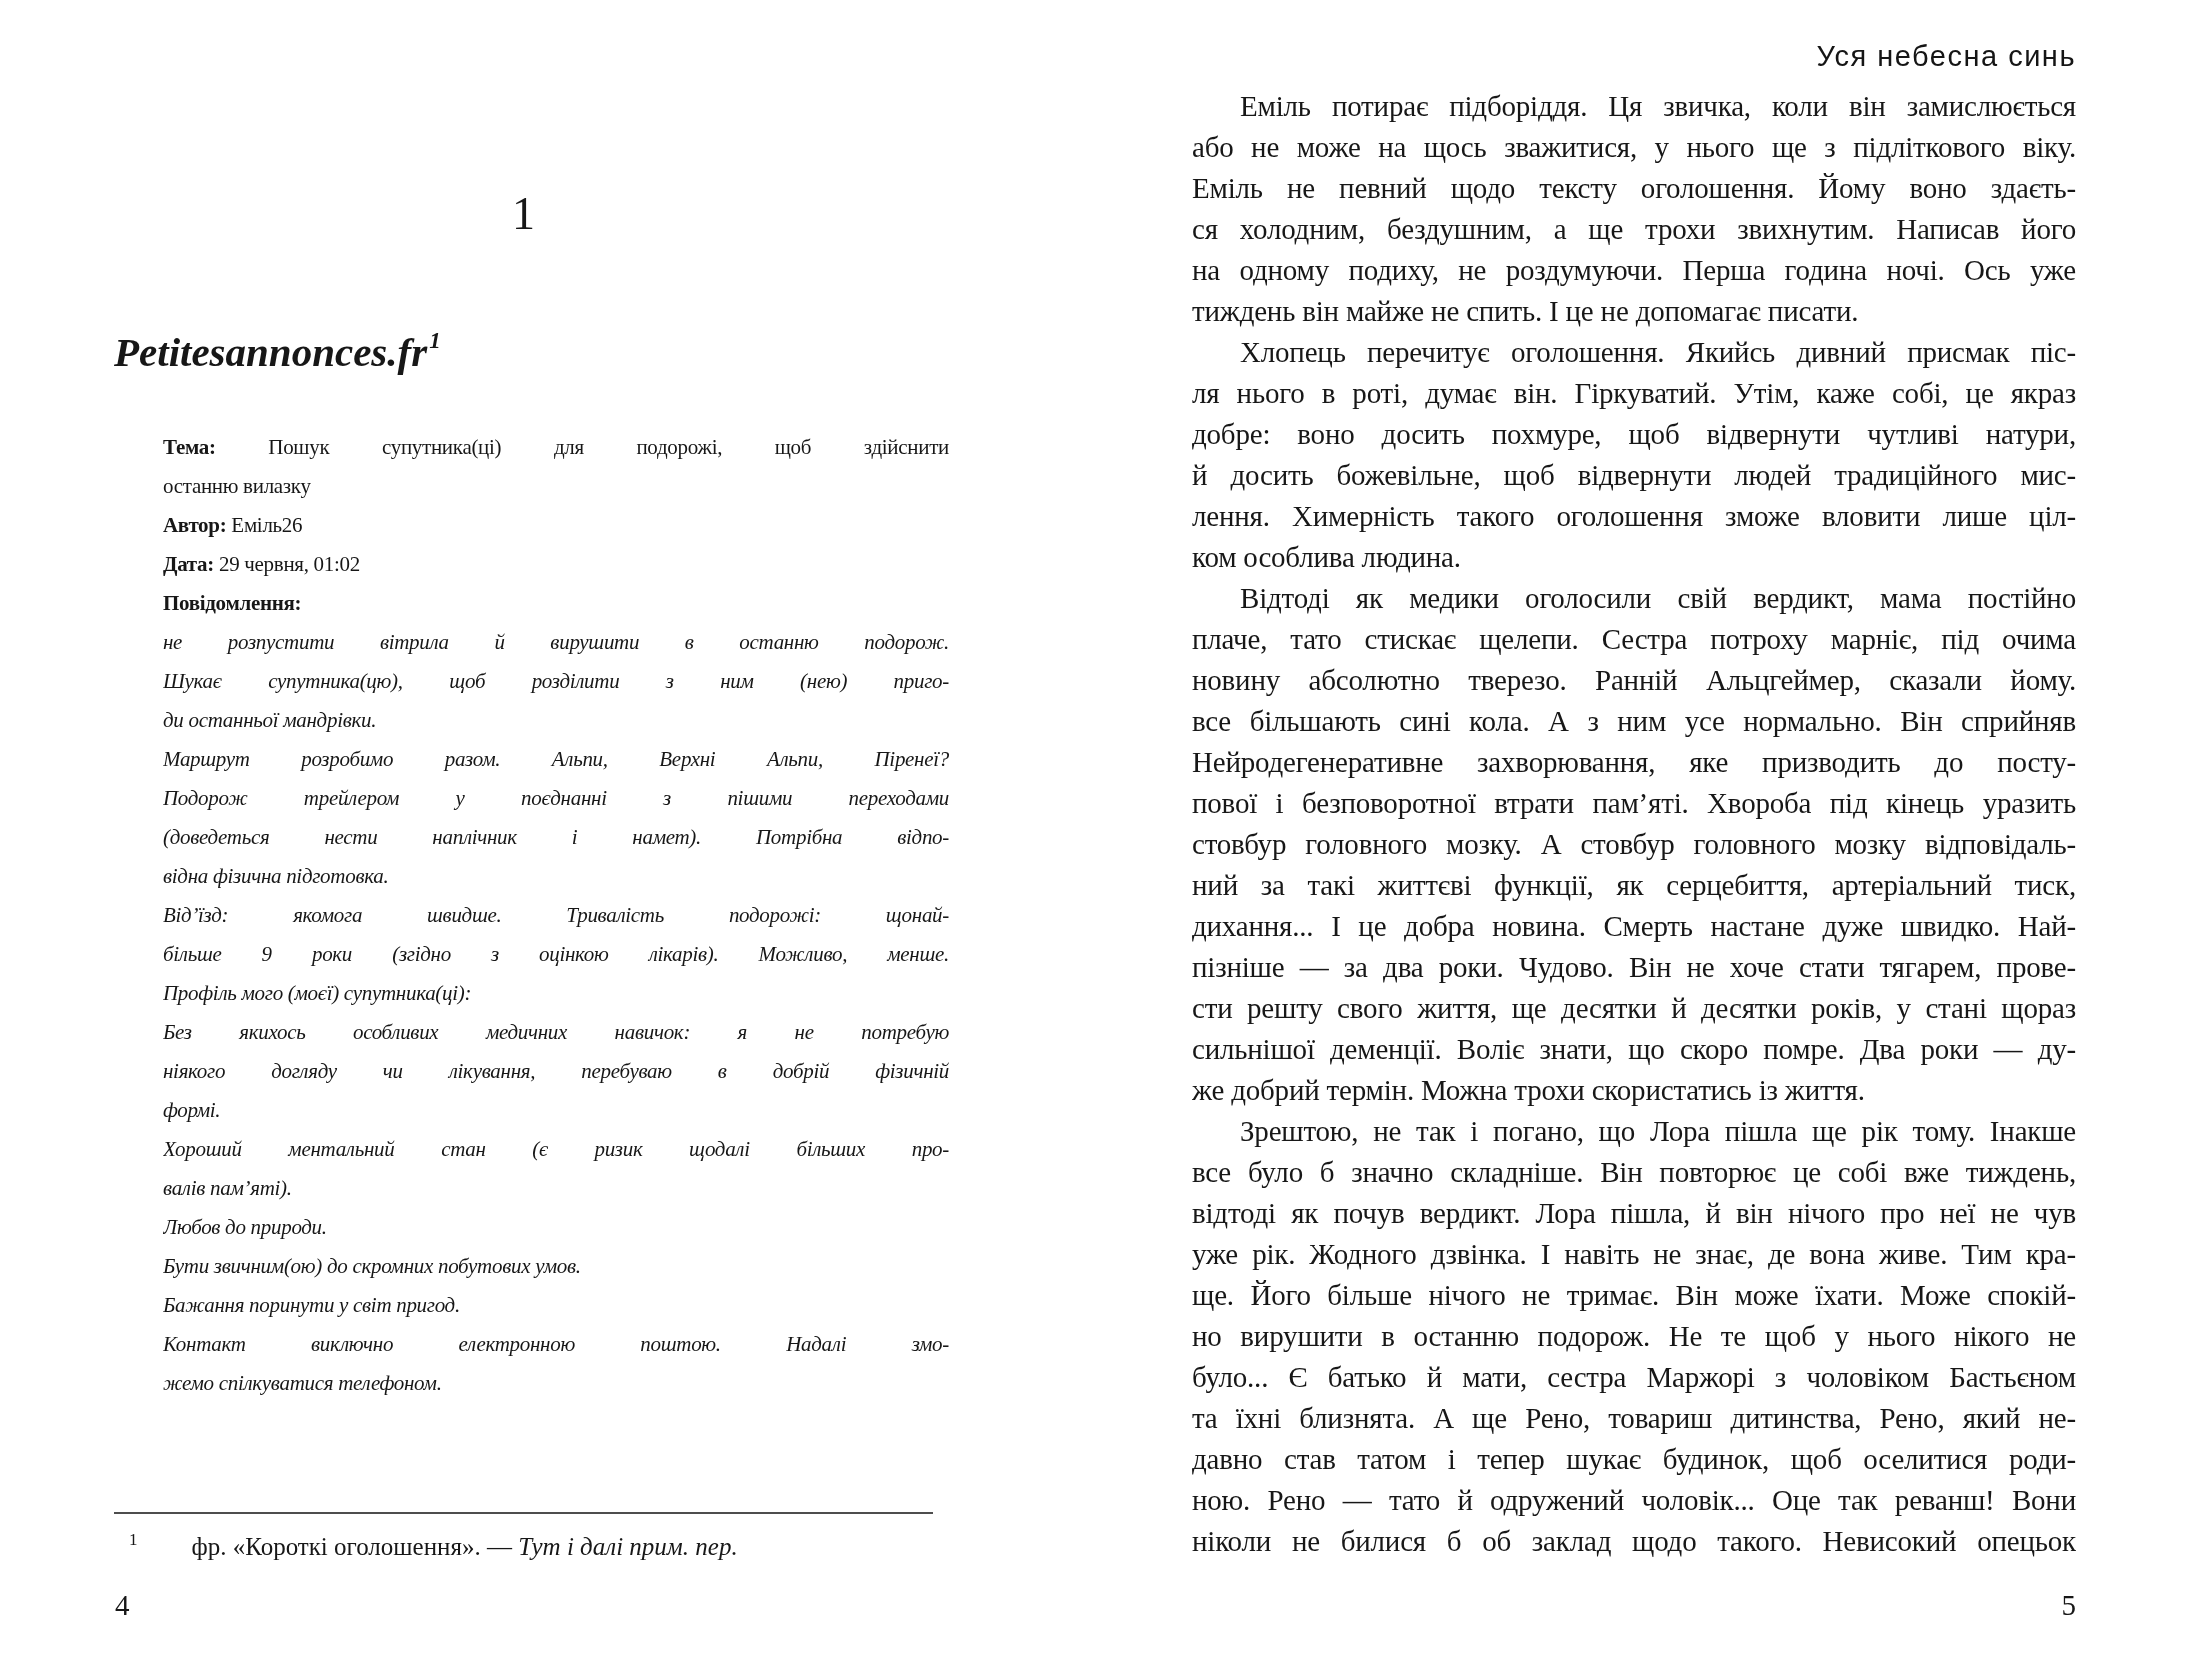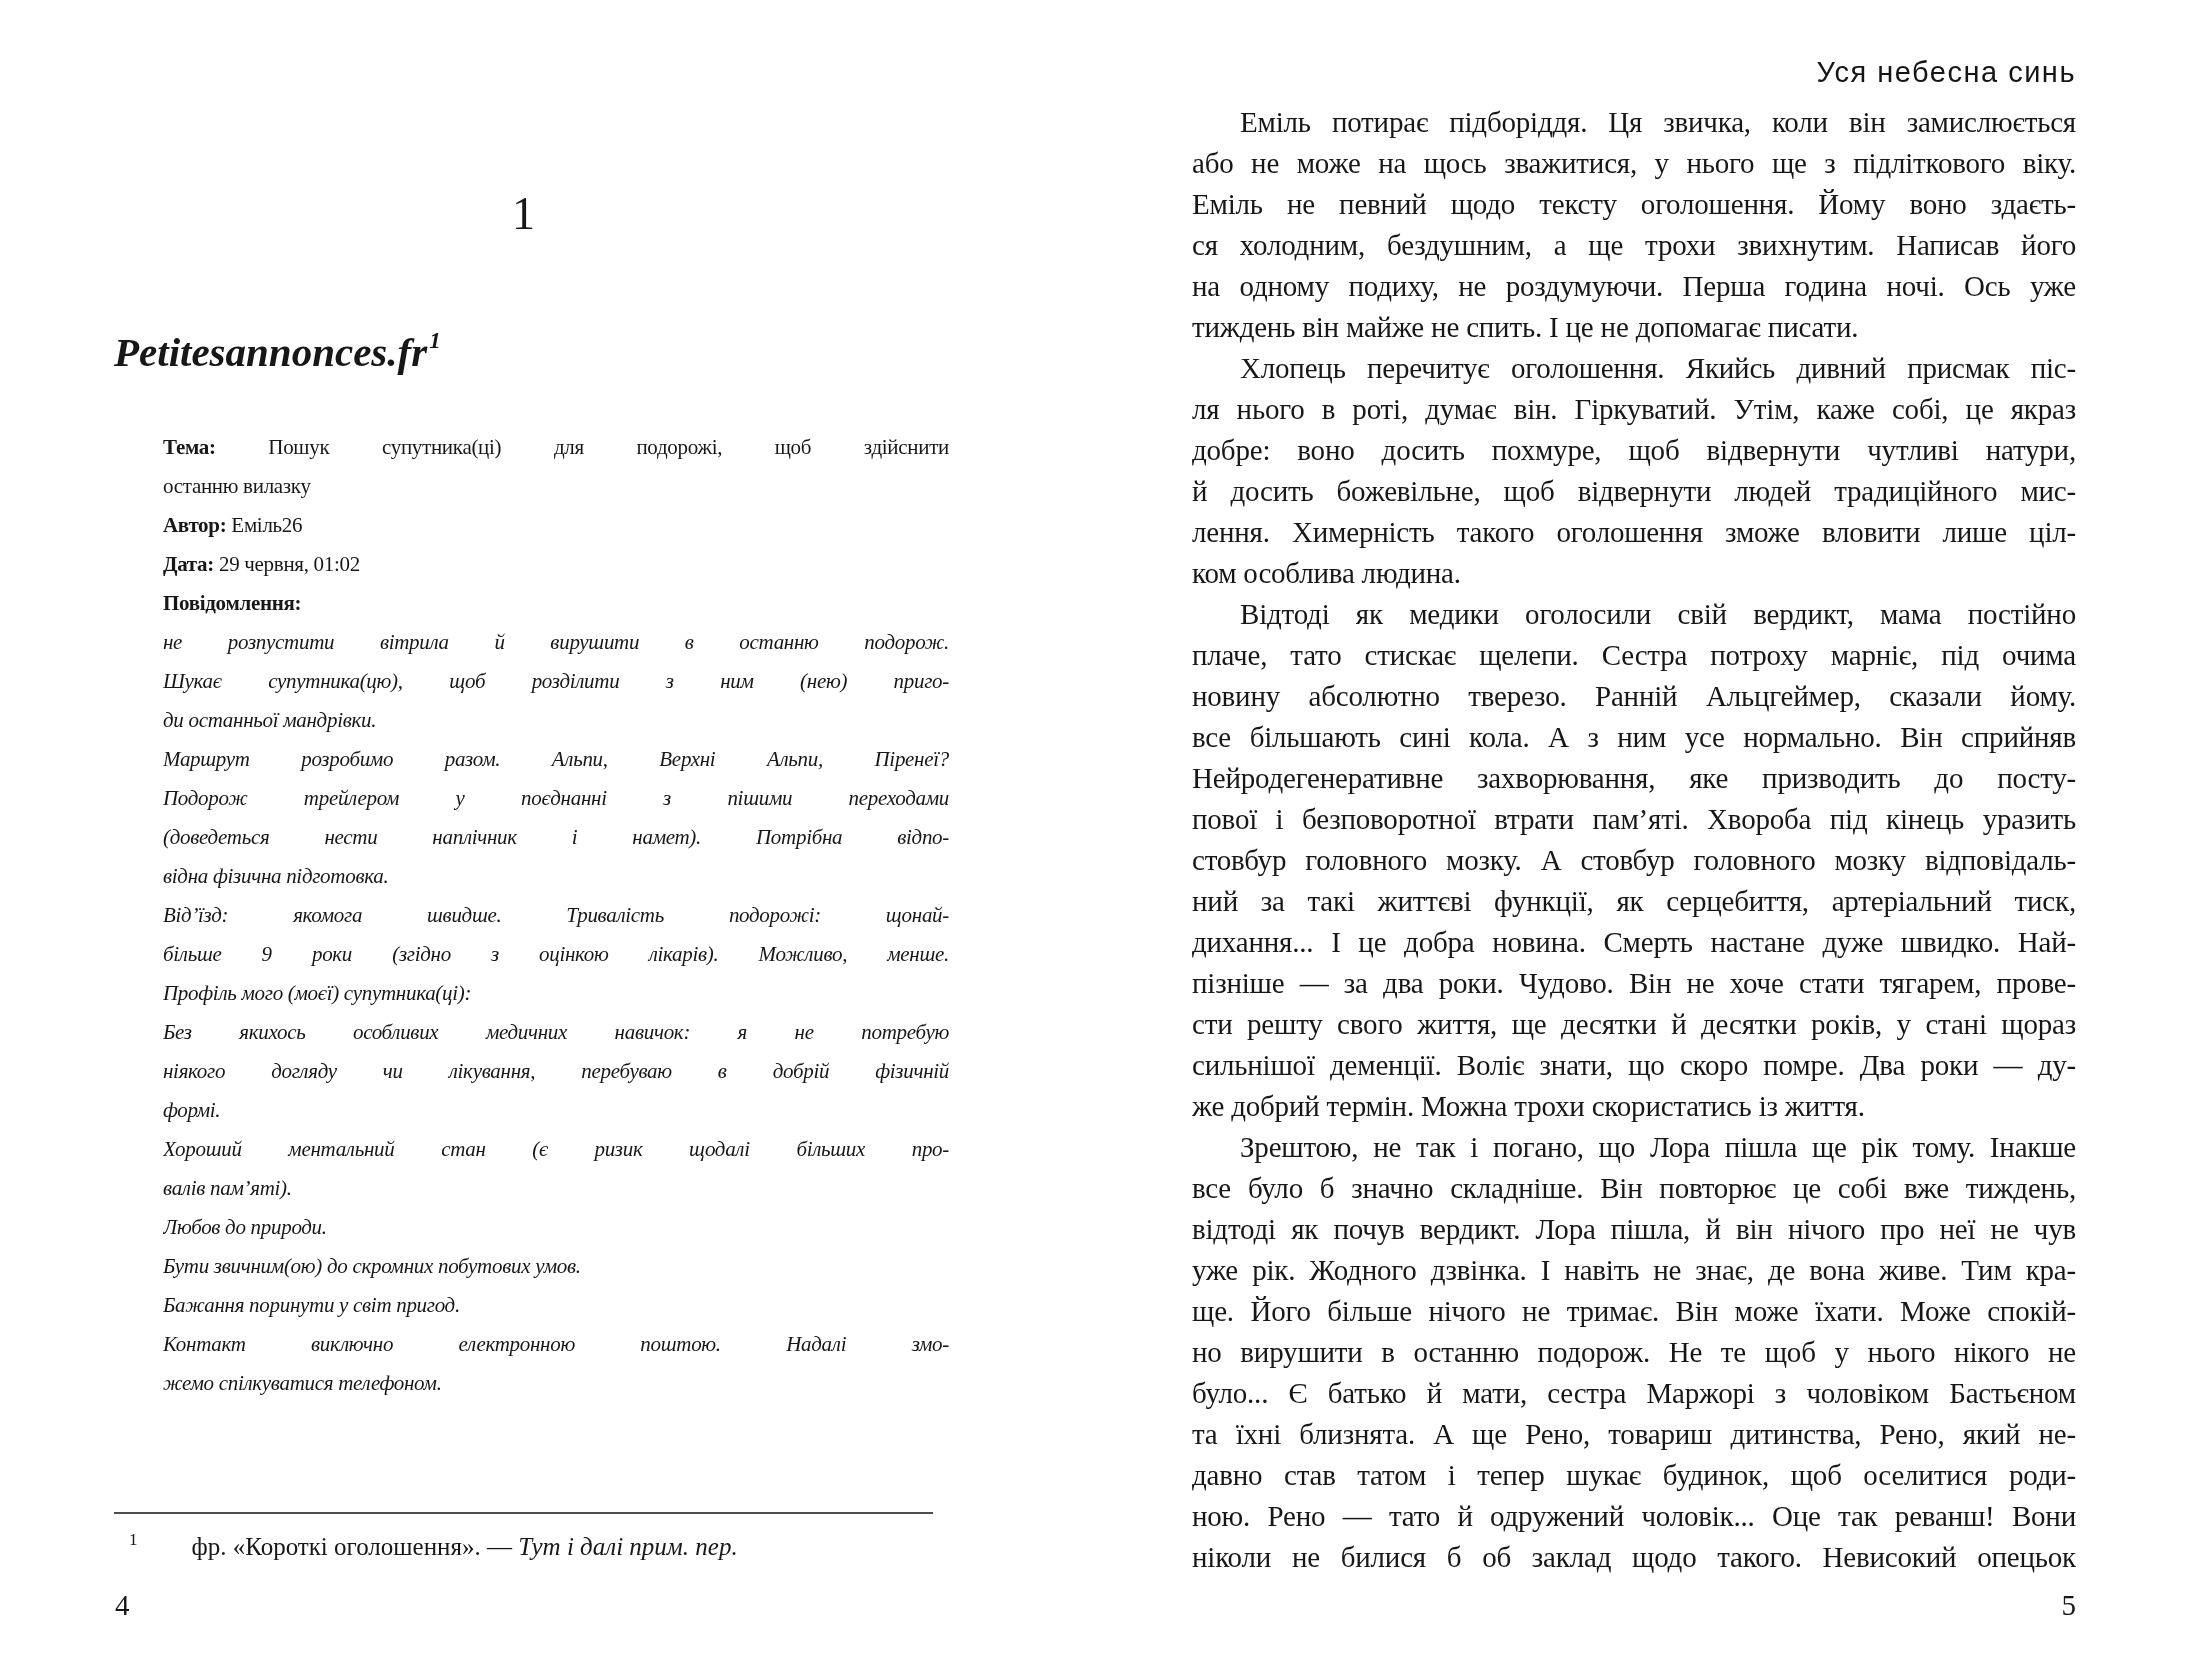--- a/index.html
+++ b/index.html
@@ -34,28 +34,28 @@
   .footnote{
     position:absolute;left:129px;top:1530px;width:786px;
     font-size:25px;line-height:34px;white-space:nowrap;
   }
   .fn-marker{font-size:17px;line-height:0;vertical-align:10px;margin-right:54px}
   .page-number{font-size:29px;line-height:34px}
   .pn-left{position:absolute;left:115px;top:1588px}
 
   
   .running-header{
-    position:absolute;left:97px;top:56px;width:884px;
+    position:absolute;left:97px;top:40px;width:884px;
     text-align:right;font-size:29px;letter-spacing:1.5px;
     font-family:"Liberation Sans","DejaVu Sans",sans-serif;
     font-stretch:condensed;color:#151515;
   }
   .body-text{
     position:absolute;left:97px;top:86px;width:884px;
-    font-size:29px;letter-spacing:-0.2px;margin-top:16px;
+    font-size:29px;letter-spacing:-0.2px;
   }
   .body-text .line{line-height:41px;height:41px;overflow:hidden}
   .pn-right{position:absolute;left:97px;top:1588px;width:884px;text-align:right}
 
   
   .line{text-align:left;white-space:normal}
   .line.just{text-align:justify;text-align-last:justify}
   .line.ital{font-style:italic}
   .line.ind{text-indent:48px}
   .bold{font-weight:bold}

